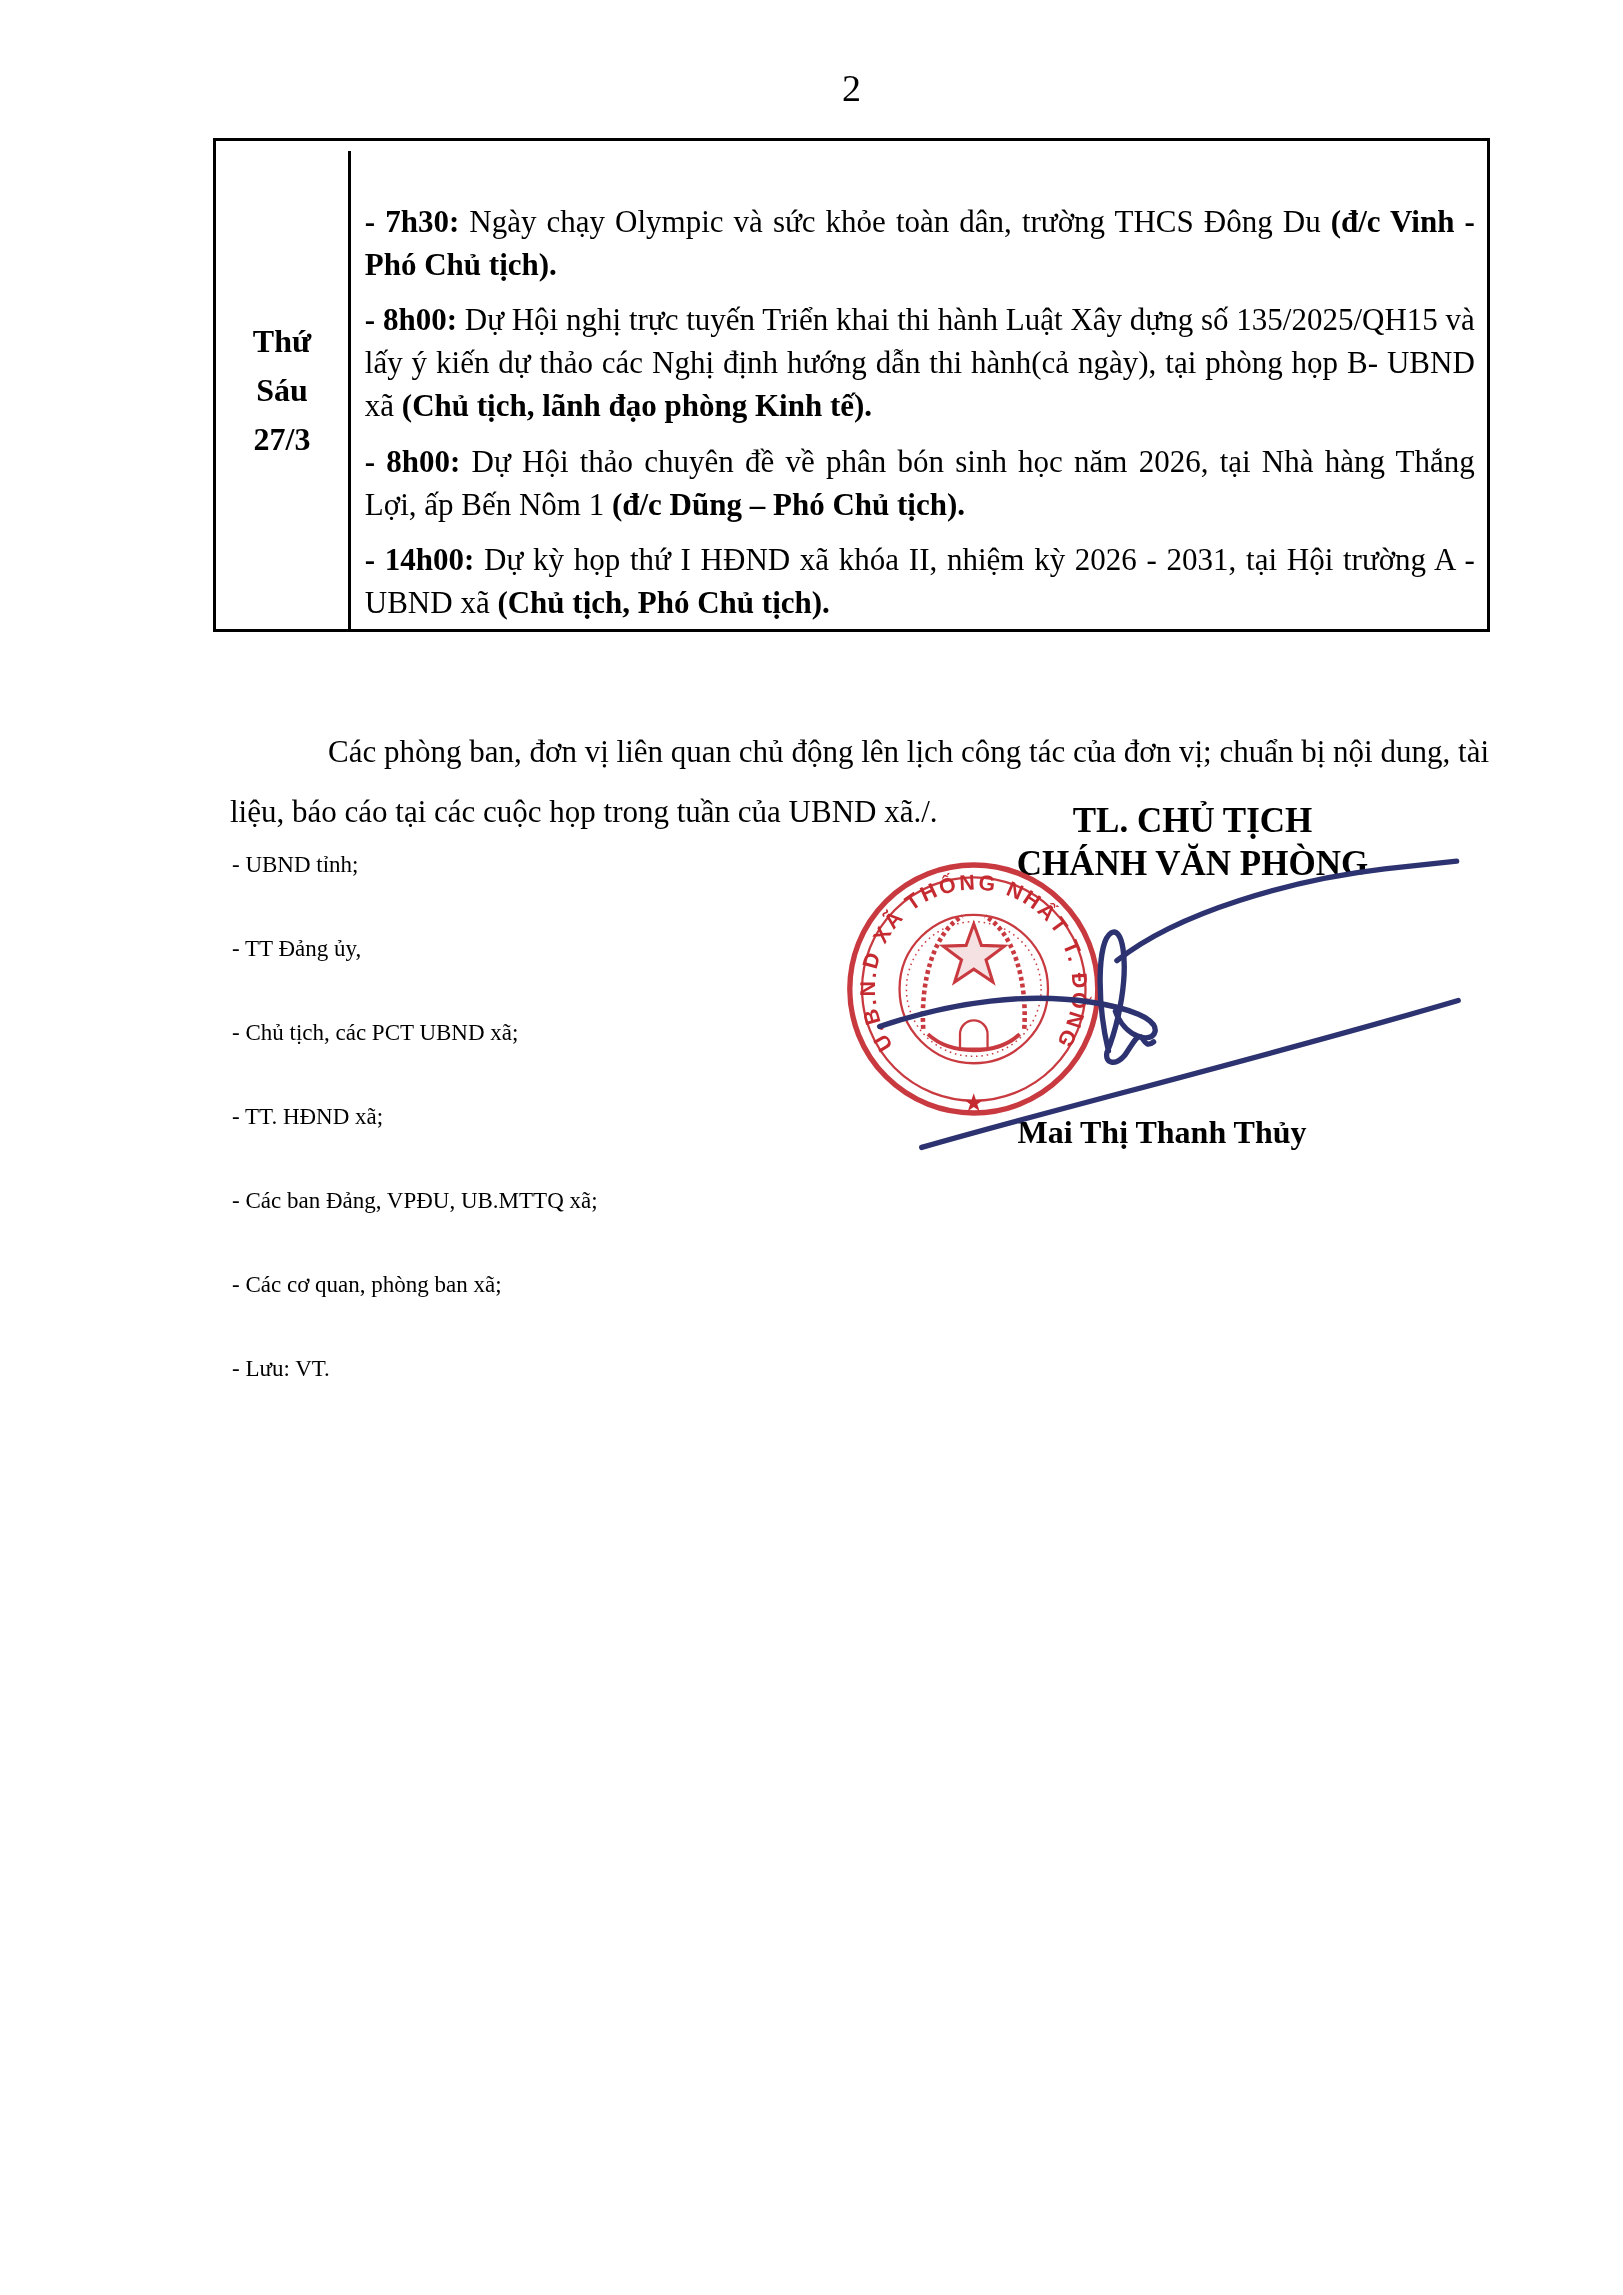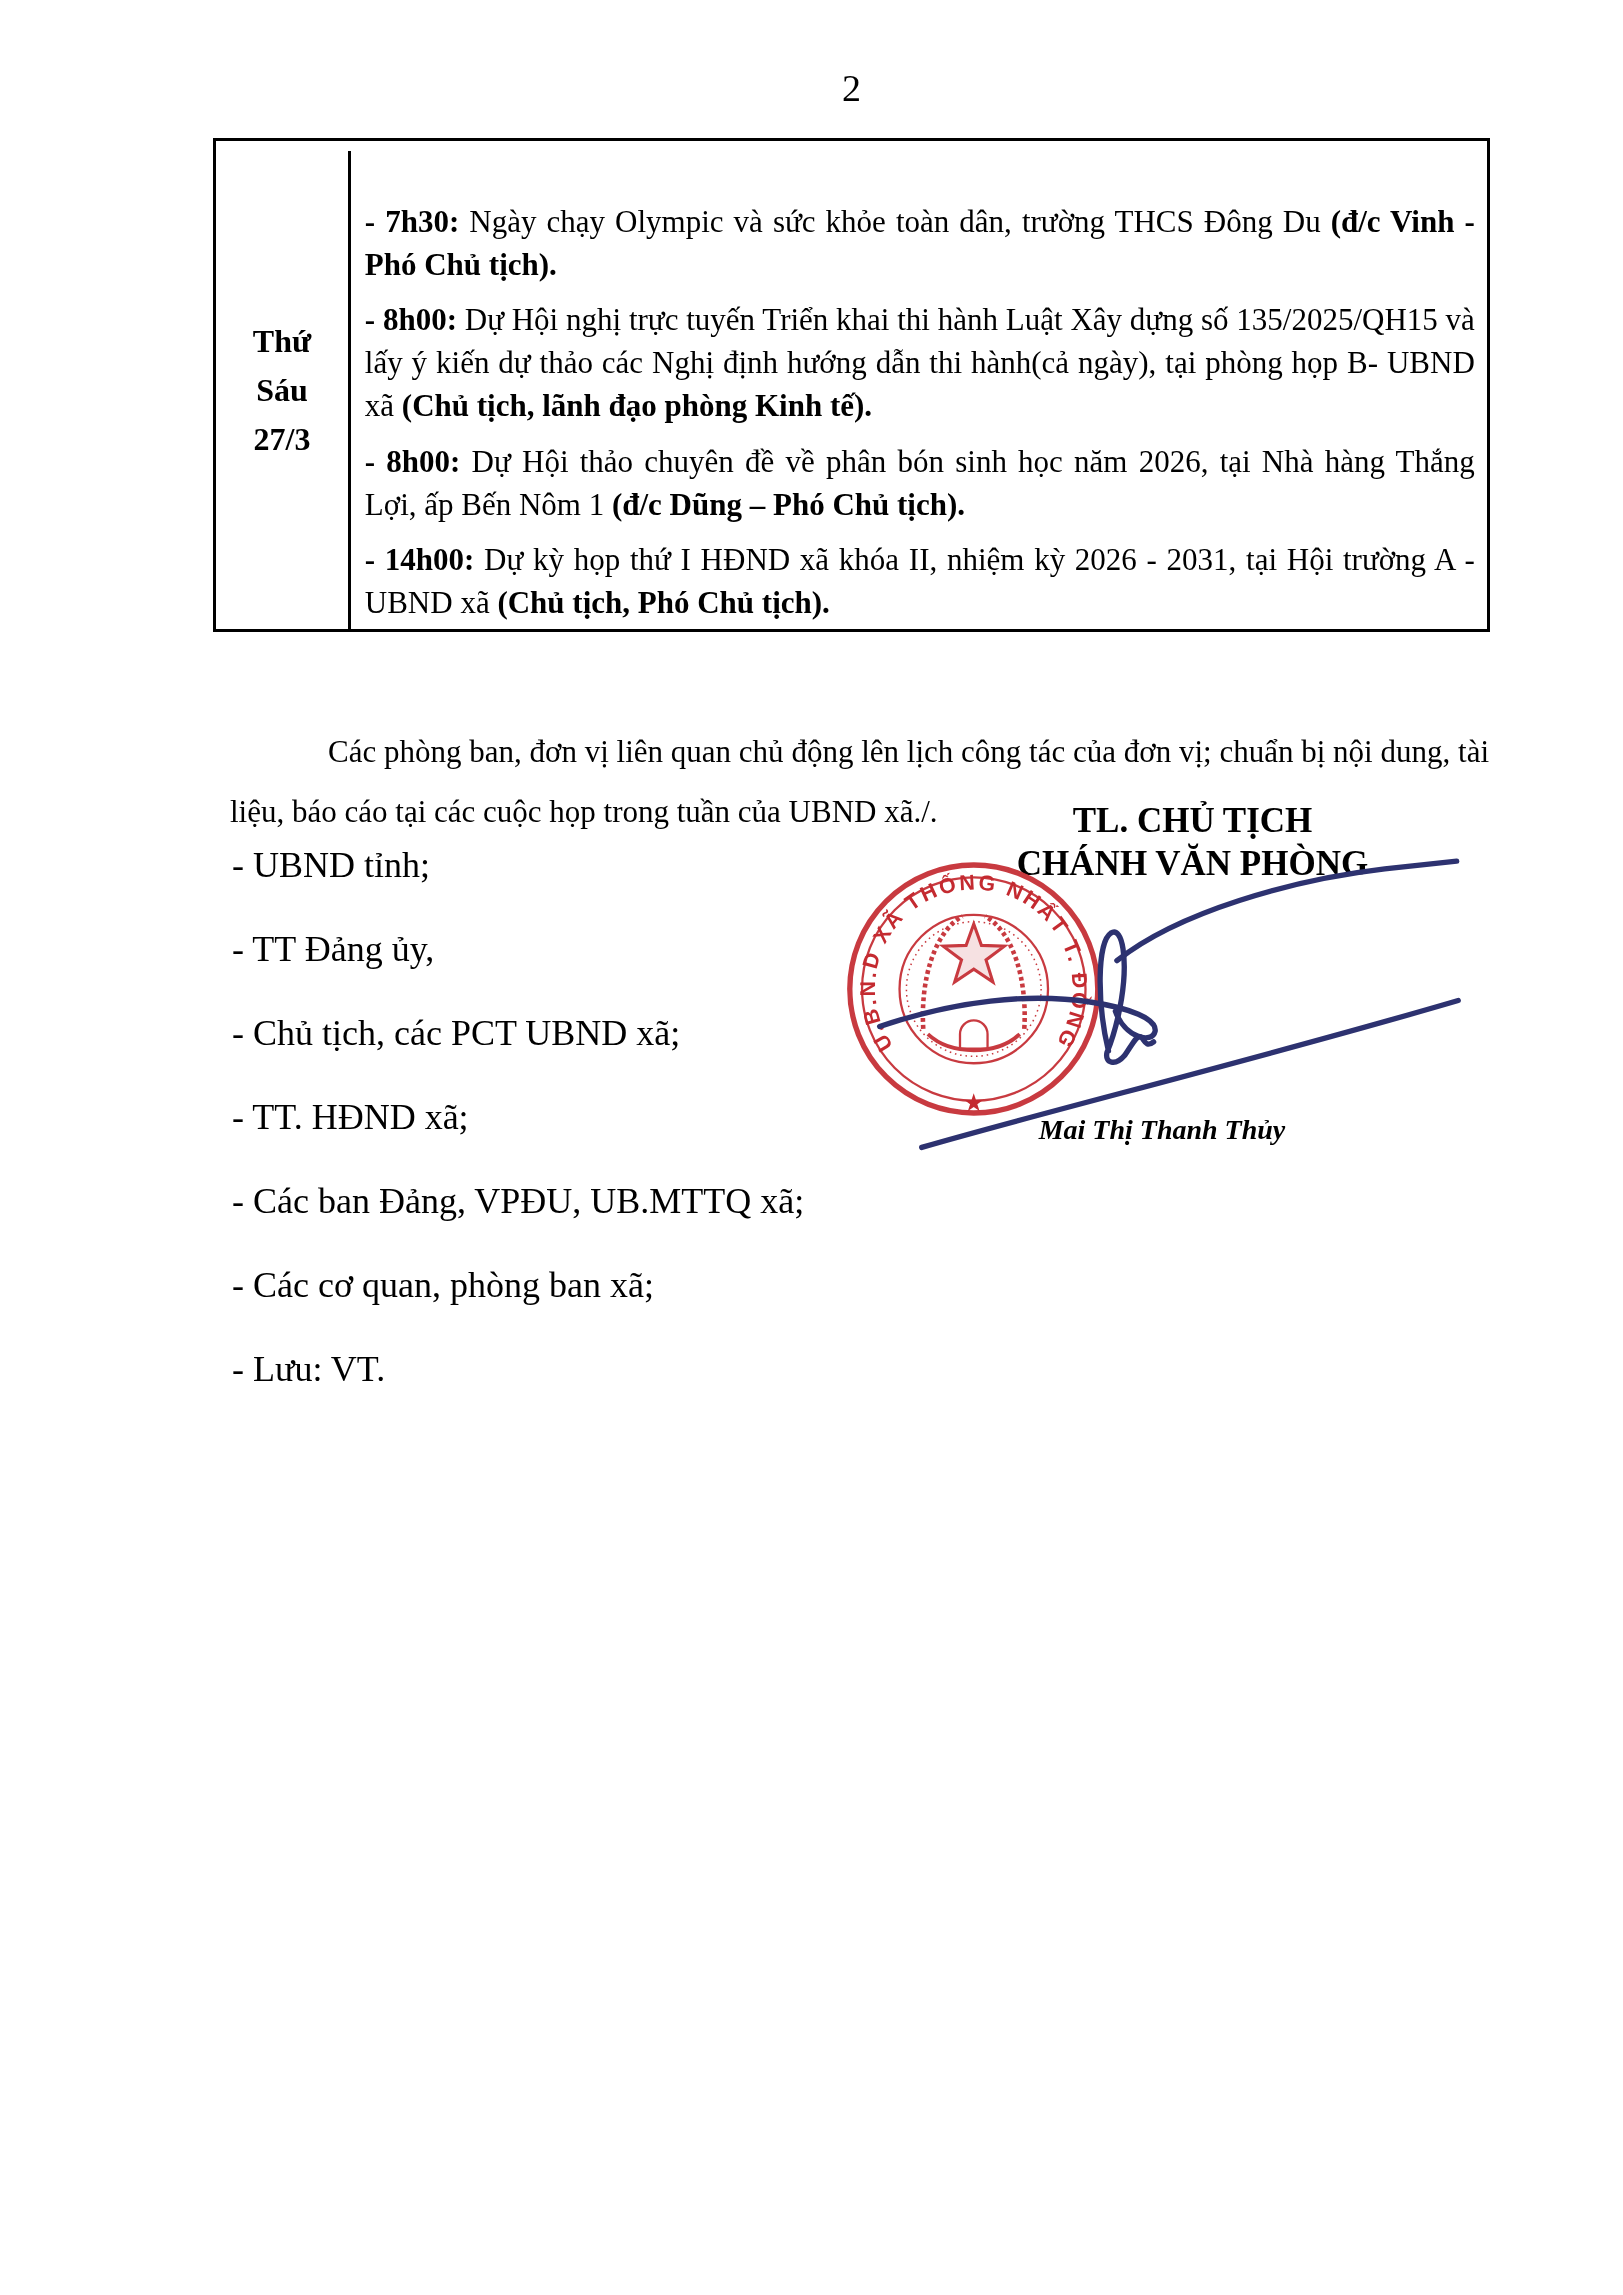--- a/index.html
+++ b/index.html
@@ -34,29 +34,29 @@
   .sched-item b{font-weight:bold;}
   
   .closing{
     position:absolute;left:230px;top:691px;width:1259px;
     font-size:31px;line-height:60px;text-align:justify;text-indent:98px;
   }
   
   .recipients{position:absolute;left:232px;top:799px;width:582px;}
   .recipients-label{font-weight:bold;font-style:italic;font-size:31px;line-height:38px;}
   .recipients-list{margin-top:6.1px;}
-  .recipient-item{font-size:36px;line-height:36px;white-space:nowrap;margin-top:48px;}
+  .recipient-item{font-size:23px;line-height:36px;white-space:nowrap;margin-top:48px;}
   
   .sig-titles{
     position:absolute;left:986px;top:799px;width:413px;
     text-align:center;font-weight:bold;font-size:35px;line-height:43px;white-space:nowrap;
   }
   .sig-name{
     position:absolute;left:986px;top:1114px;width:352px;
-    text-align:center;font-weight:bold;font-size:28px;white-space:nowrap;font-style:italic;
+    text-align:center;font-weight:bold;font-size:32px;white-space:nowrap;
   }
   .seal-svg{
     position:absolute;left:803px;top:826px;width:689px;height:375px;
     pointer-events:none;
   }
   .seal-ring-text{
     font-family:"Liberation Sans", sans-serif;
     font-size:28px;font-weight:bold;letter-spacing:2px;
   }
 </style>

